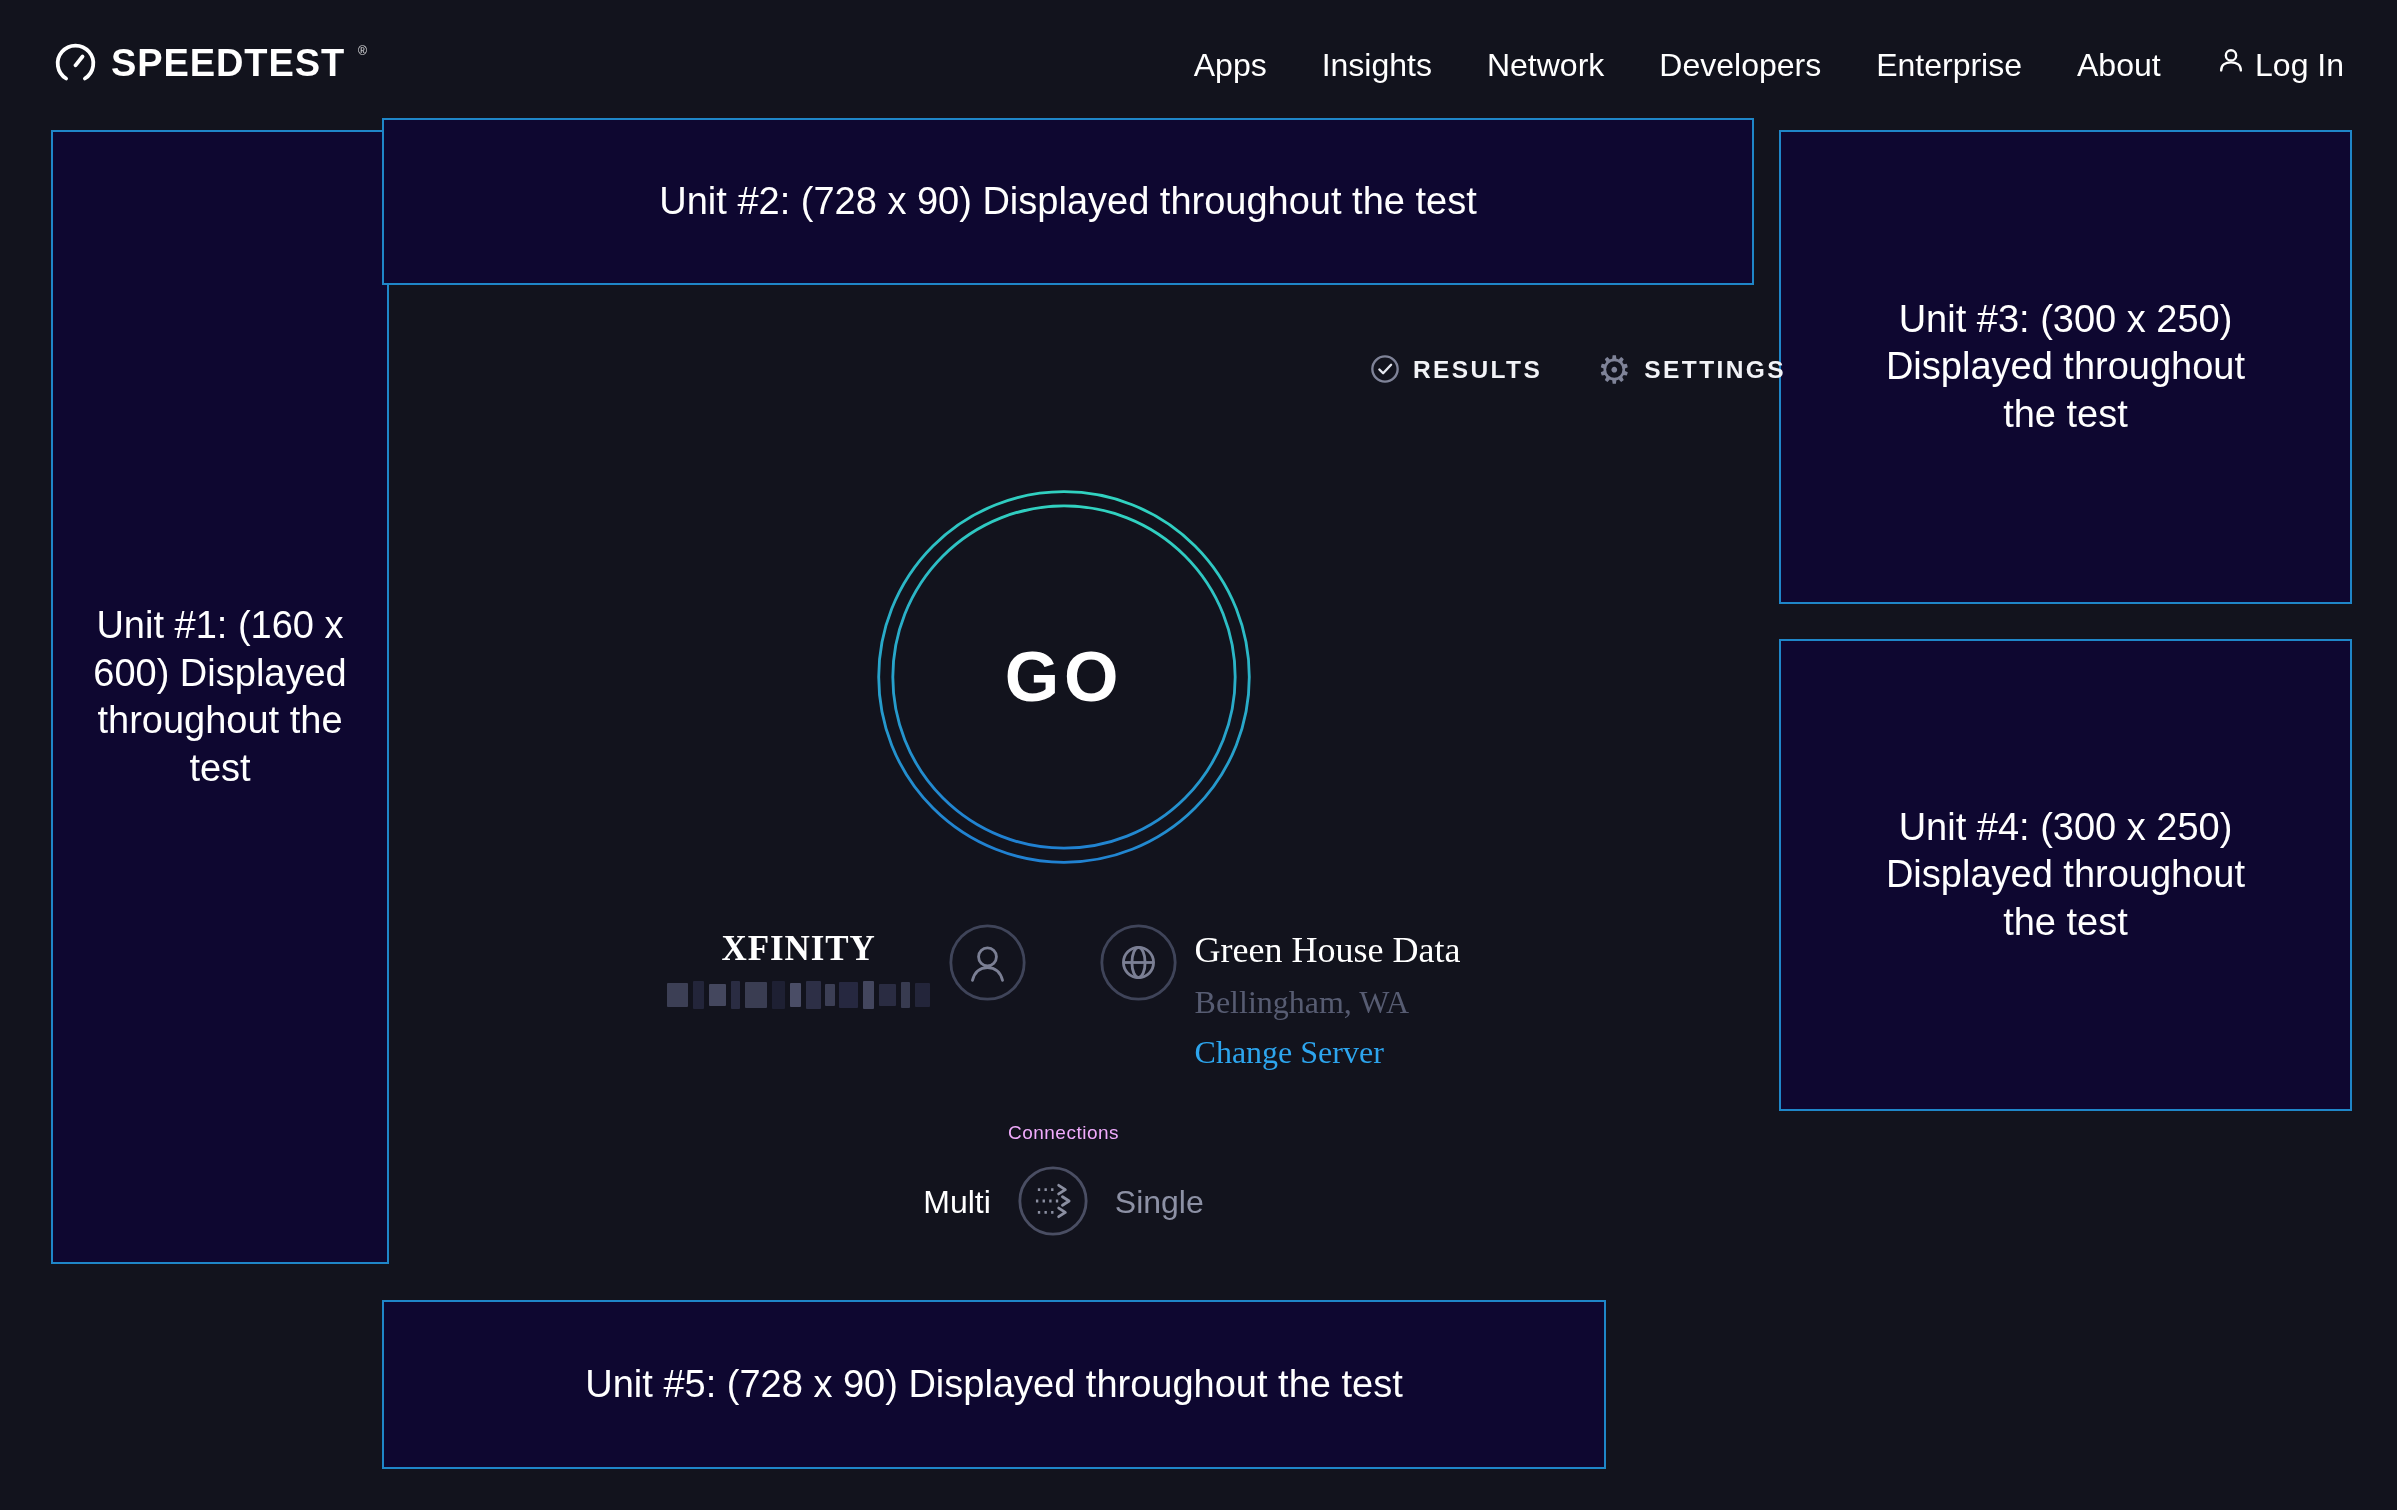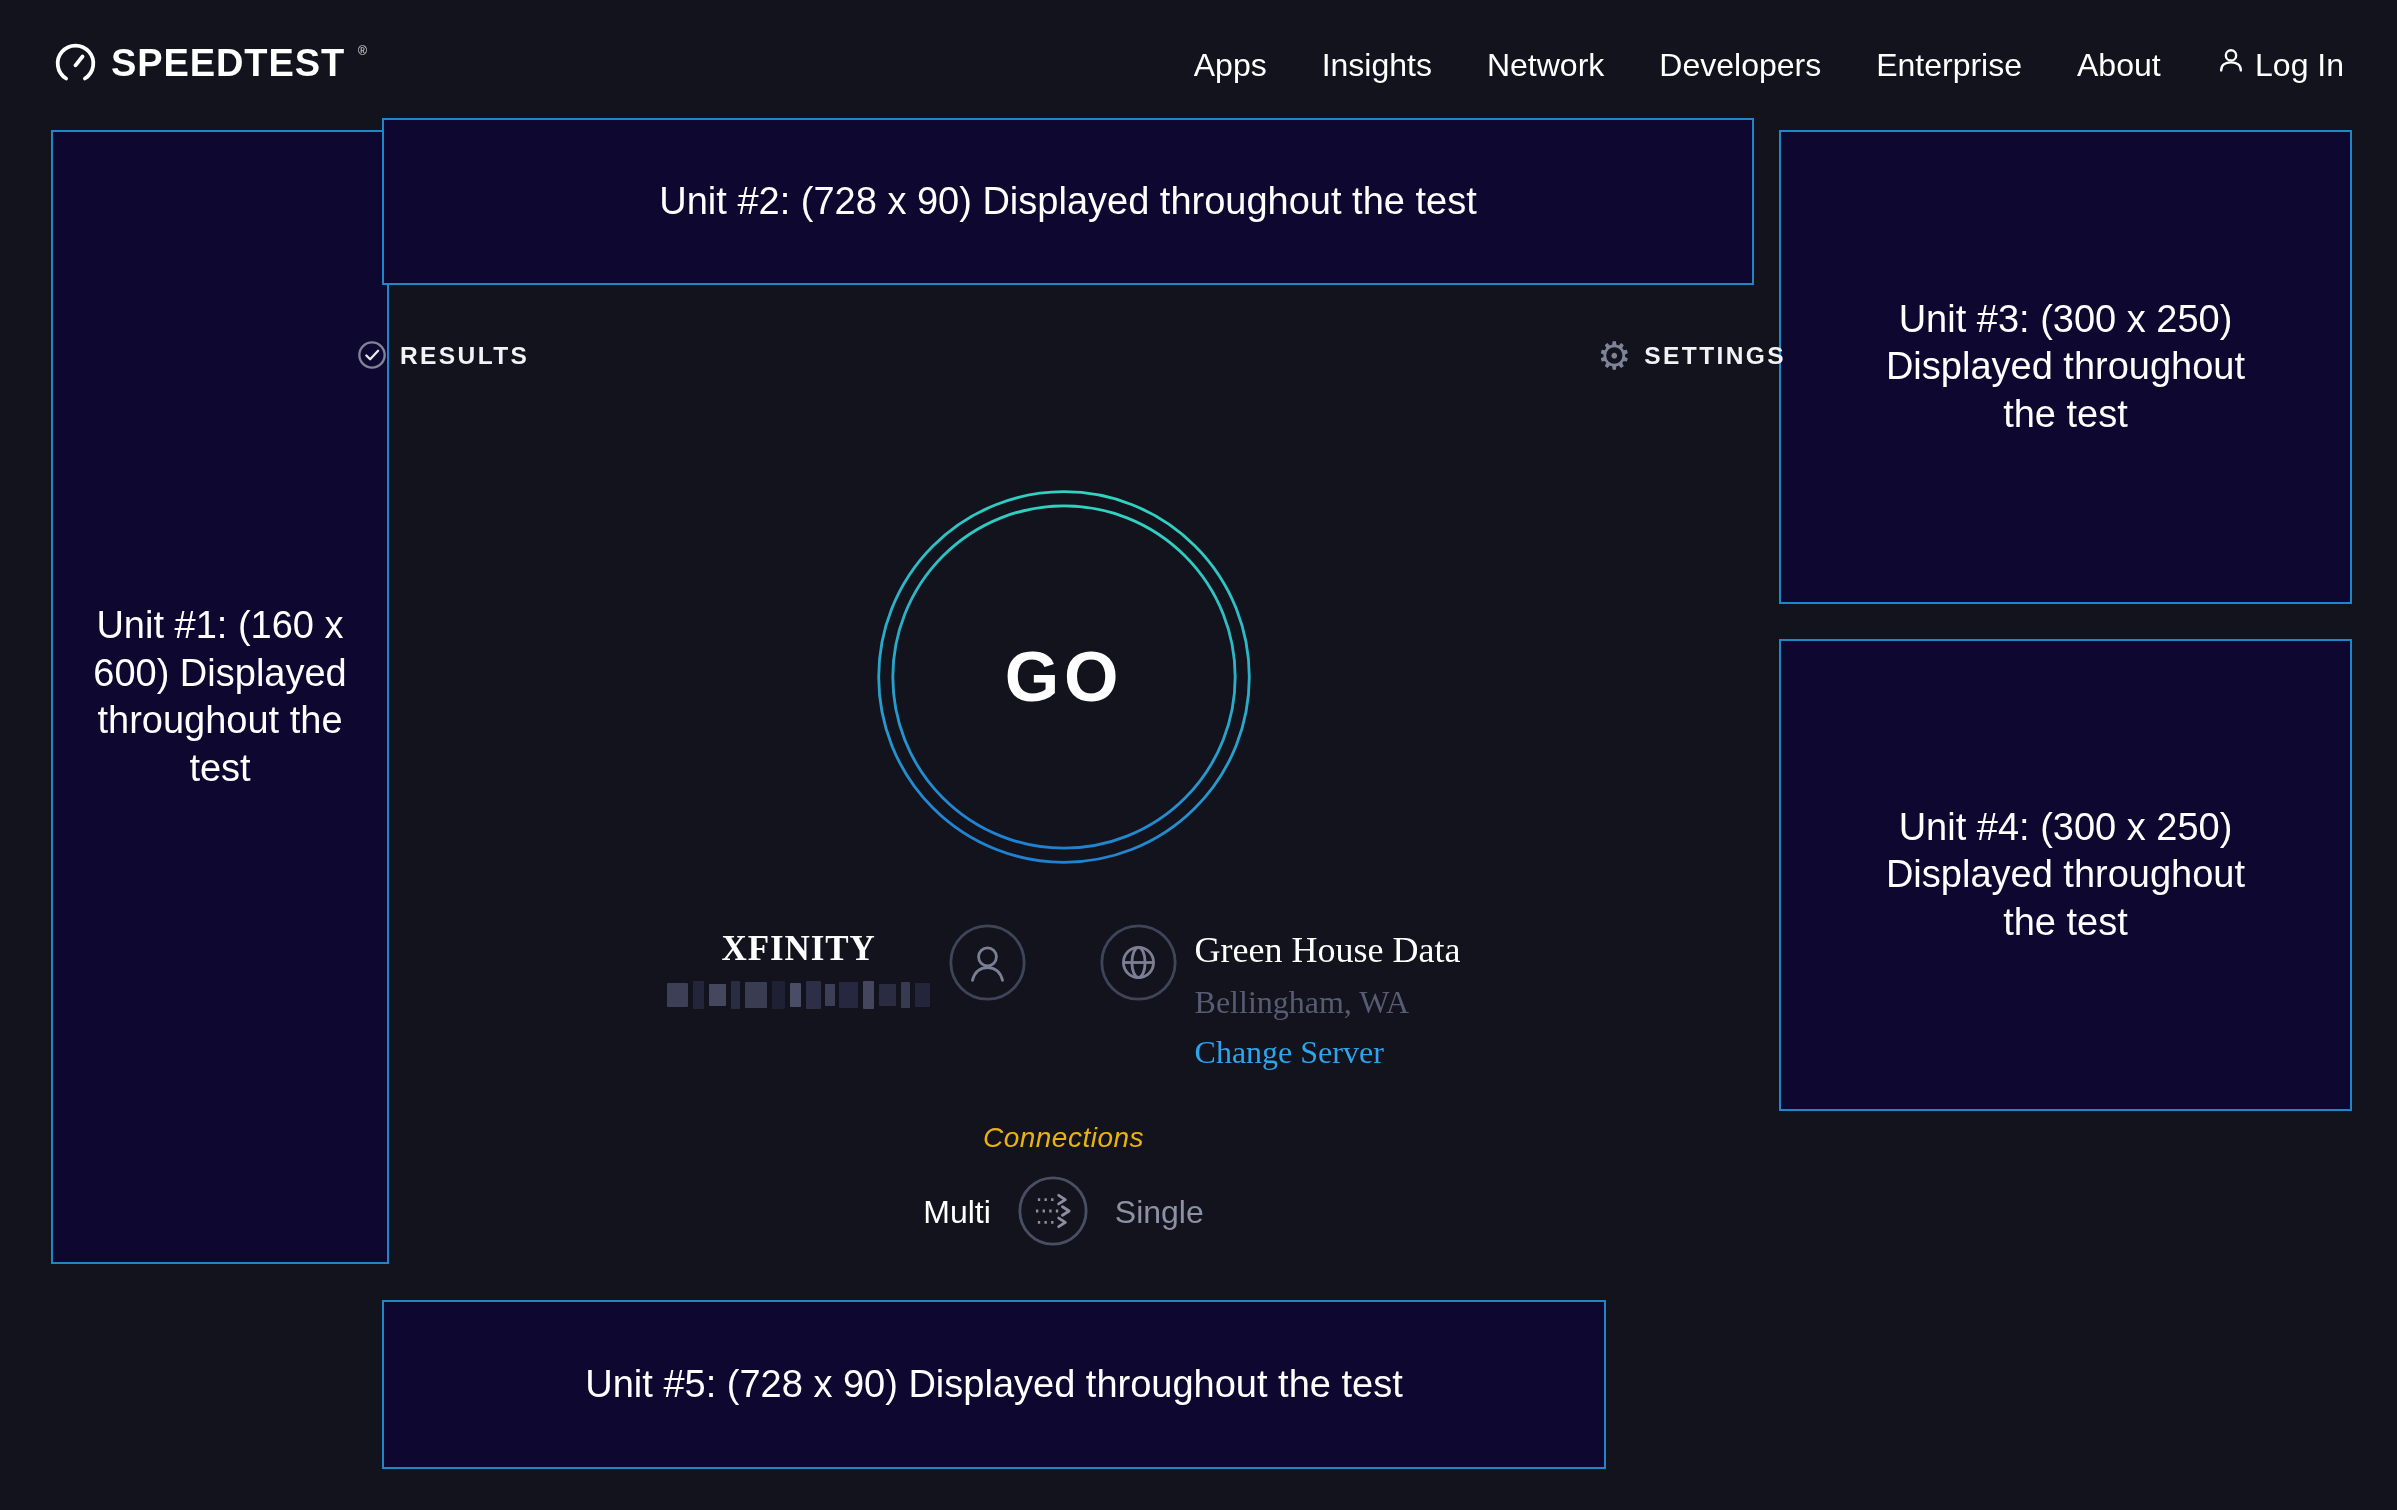--- a/index.html
+++ b/index.html
@@ -23,22 +23,22 @@
       color:#fff;font-size:38px;line-height:1.25;}
   .unit1{left:51px;top:130px;width:338px;height:1134px;}
   .unit1 .ad-text{padding:0 24.5px;}
   .unit2{left:382px;top:118px;width:1372px;height:167px;}
   .unit3{left:1779px;top:130px;width:573px;height:474px;}
   .unit4{left:1779px;top:639px;width:573px;height:472px;}
   .unit3 .ad-text,.unit4 .ad-text{padding:0 83px;}
   .unit5{left:382px;top:1300px;width:1224px;height:169px;}
 
   
-  .tabs{position:absolute;left:349px;top:337px;width:1429px;
-        display:flex;justify-content:space-between;align-items:center;gap:55px;padding-left:8px;}
+  .tabs{position:absolute;left:349px;top:351px;width:1429px;
+        display:flex;justify-content:flex-end;align-items:center;gap:55px;padding-left:8px;}
   .tab{display:flex;align-items:center;gap:13px;cursor:pointer;}
   .tab-label{font-size:24.5px;font-weight:bold;letter-spacing:2.4px;color:#f2f3f7;}
   .gear-glyph{font-family:"DejaVu Sans",sans-serif;font-size:38px;color:#7f8398;line-height:38px;}
 
   
   .go-wrap{position:absolute;left:874px;top:487px;width:380px;height:380px;
            background:none;border:none;padding:0;cursor:pointer;}
   .go-rings{position:absolute;left:0;top:0;}
   .go-label{position:absolute;left:0;top:0;width:380px;height:380px;
             display:flex;align-items:center;justify-content:center;
@@ -68,21 +68,21 @@
   .redacted i:nth-child(13){width:9.4px;height:26px;background:#383b50;}
   .redacted i:nth-child(14){width:15px;height:24.5px;background:#23253a;}
   .server-col{display:flex;flex-direction:column;gap:13px;padding-top:5.6px;}
   .server-name{font-size:36px;font-weight:500;color:#fff;}
   .server-loc{font-size:32px;color:#575c72;}
   .change-server{font-size:32px;color:#2da5ee;text-decoration:none;cursor:pointer;}
 
   
   .connections{position:absolute;left:349px;top:1122px;width:1429px;
                display:flex;flex-direction:column;align-items:center;gap:21px;}
-  .conn-label{font-size:28px;color:#eab308;letter-spacing:0.5px;font-style:italic;}
+  .conn-label{font-size:19px;color:#f0abfc;letter-spacing:0.5px;}
   .conn-row{display:flex;align-items:center;gap:26px;}
   .conn-multi{font-size:32px;font-weight:500;color:#fff;cursor:pointer;}
   .conn-single{font-size:32px;color:#8d91a5;cursor:pointer;}
   .conn-toggle{cursor:pointer;}
 </style>
 </head>
 <body>
 
 <div class="page">
 

